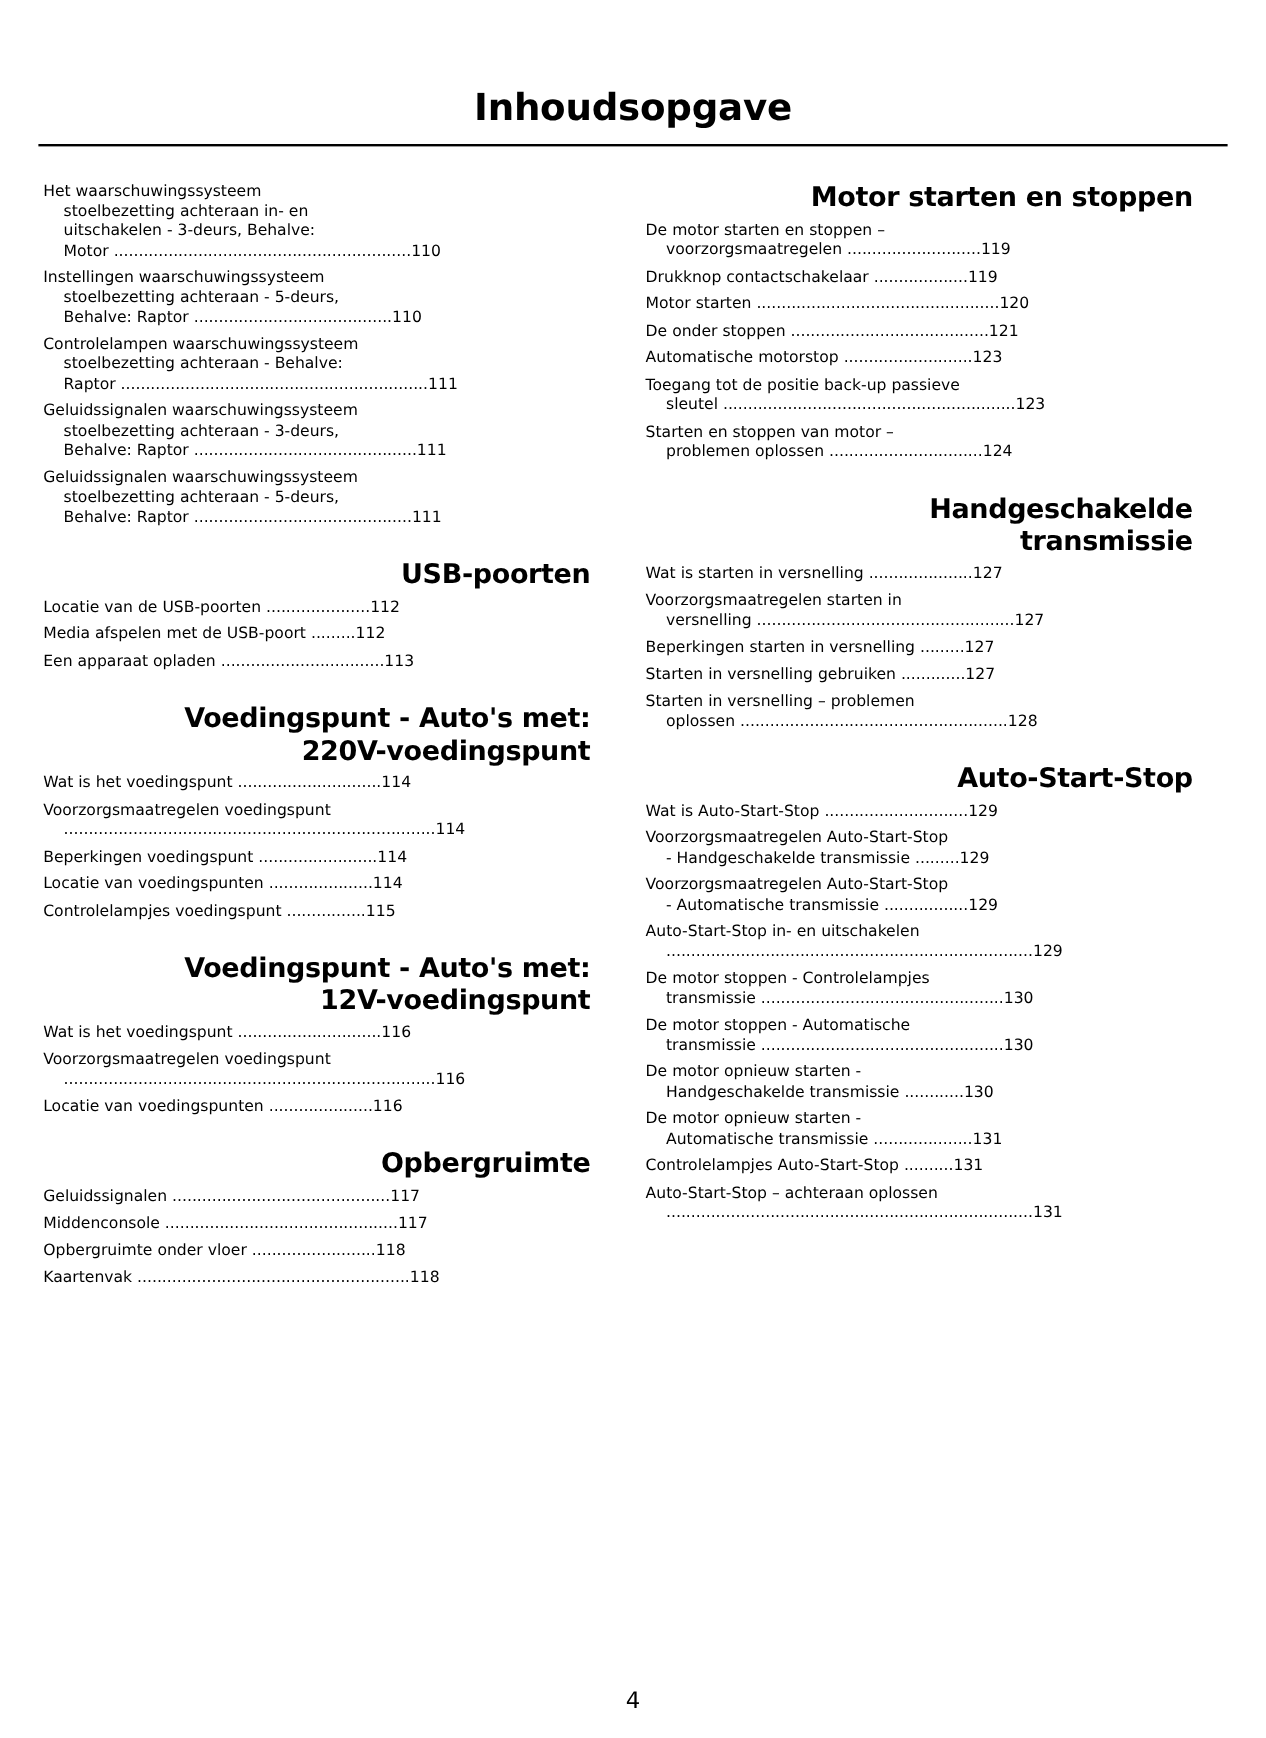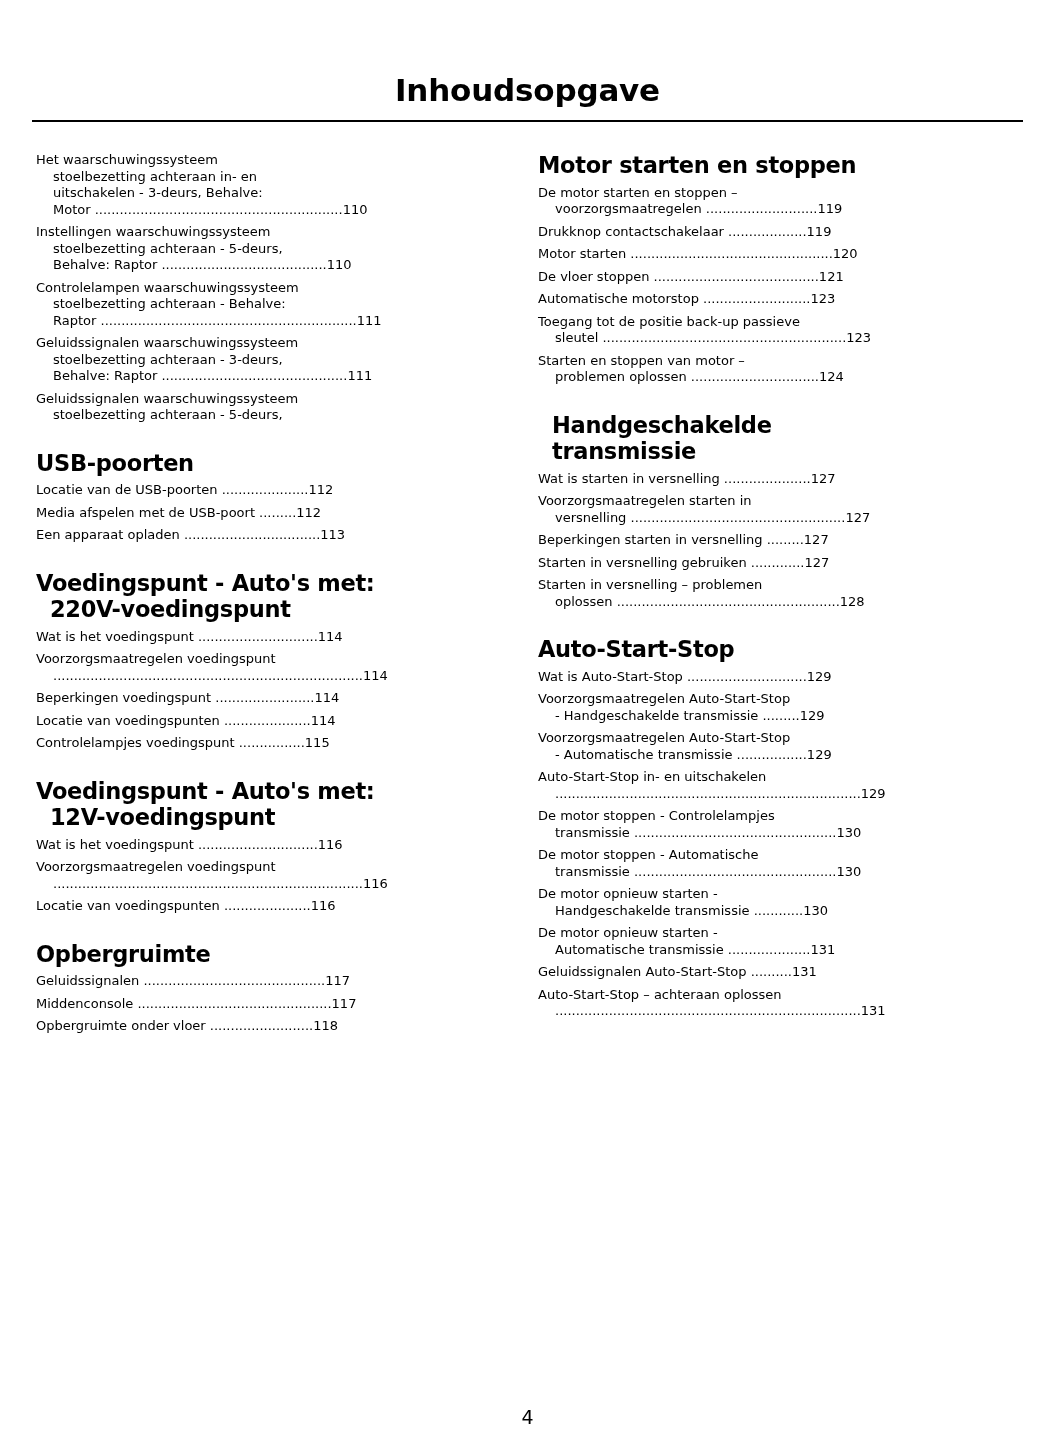--- a/index.html
+++ b/index.html
@@ -41,20 +41,21 @@
     width: 456px;
     flex: 0 0 456px;
   }
   .section-head {
     font-size: 22.5px;
     font-weight: bold;
     letter-spacing: -0.3px;
     margin-top: 26px;
     margin-bottom: 6px;
     line-height: 1.18;
+    text-align: right;
   }
   .section-head.first {
     margin-top: 0;
   }
   .section-head .cont {
     display: block;
     padding-left: 14px;
   }
   .entry {
     font-size: 13px;
@@ -105,20 +106,21 @@
           <span class="cont">Raptor ..............................................................111</span>
         </div>
         <div class="entry">
           <span class="line1">Geluidssignalen waarschuwingssysteem</span>
           <span class="cont">stoelbezetting achteraan - 3-deurs,</span>
           <span class="cont">Behalve: Raptor .............................................111</span>
         </div>
         <div class="entry">
           <span class="line1">Geluidssignalen waarschuwingssysteem</span>
           <span class="cont">stoelbezetting achteraan - 5-deurs,</span>
+          <span class="cont">Behalve: Raptor ............................................111</span>
         </div>
         <div class="section-head"><span>USB-poorten</span></div>
         <div class="entry">
           <span class="line1">Locatie van de USB-poorten .....................112</span>
         </div>
         <div class="entry">
           <span class="line1">Media afspelen met de USB-poort .........112</span>
         </div>
         <div class="entry">
           <span class="line1">Een apparaat opladen .................................113</span>
@@ -153,36 +155,39 @@
         </div>
         <div class="section-head"><span>Opbergruimte</span></div>
         <div class="entry">
           <span class="line1">Geluidssignalen ............................................117</span>
         </div>
         <div class="entry">
           <span class="line1">Middenconsole  ...............................................117</span>
         </div>
         <div class="entry">
           <span class="line1">Opbergruimte onder vloer .........................118</span>
+        </div>
+        <div class="entry">
+          <span class="line1">Kaartenvak .......................................................118</span>
         </div>
       </div>
     <div class="col" id="right-col">
         <div class="section-head first"><span>Motor starten en stoppen</span></div>
         <div class="entry">
           <span class="line1">De motor starten en stoppen –</span>
           <span class="cont">voorzorgsmaatregelen  ...........................119</span>
         </div>
         <div class="entry">
           <span class="line1">Drukknop contactschakelaar ...................119</span>
         </div>
         <div class="entry">
           <span class="line1">Motor starten .................................................120</span>
         </div>
         <div class="entry">
-          <span class="line1">De vloer stoppen ........................................121</span>
+          <span class="line1">De onder stoppen ........................................121</span>
         </div>
         <div class="entry">
           <span class="line1">Automatische motorstop ..........................123</span>
         </div>
         <div class="entry">
           <span class="line1">Toegang tot de positie back-up passieve</span>
           <span class="cont">sleutel ...........................................................123</span>
         </div>
         <div class="entry">
           <span class="line1">Starten en stoppen van motor –</span>
@@ -232,21 +237,21 @@
         </div>
         <div class="entry">
           <span class="line1">De motor opnieuw starten -</span>
           <span class="cont">Handgeschakelde transmissie ............130</span>
         </div>
         <div class="entry">
           <span class="line1">De motor opnieuw starten -</span>
           <span class="cont">Automatische transmissie ....................131</span>
         </div>
         <div class="entry">
-          <span class="line1">Geluidssignalen Auto-Start-Stop ..........131</span>
+          <span class="line1">Controlelampjes Auto-Start-Stop ..........131</span>
         </div>
         <div class="entry">
           <span class="line1">Auto-Start-Stop – achteraan oplossen</span>
           <span class="cont">..........................................................................131</span>
         </div>
       </div>
   </div>
 
   <div class="footer">4</div>
 </div>

